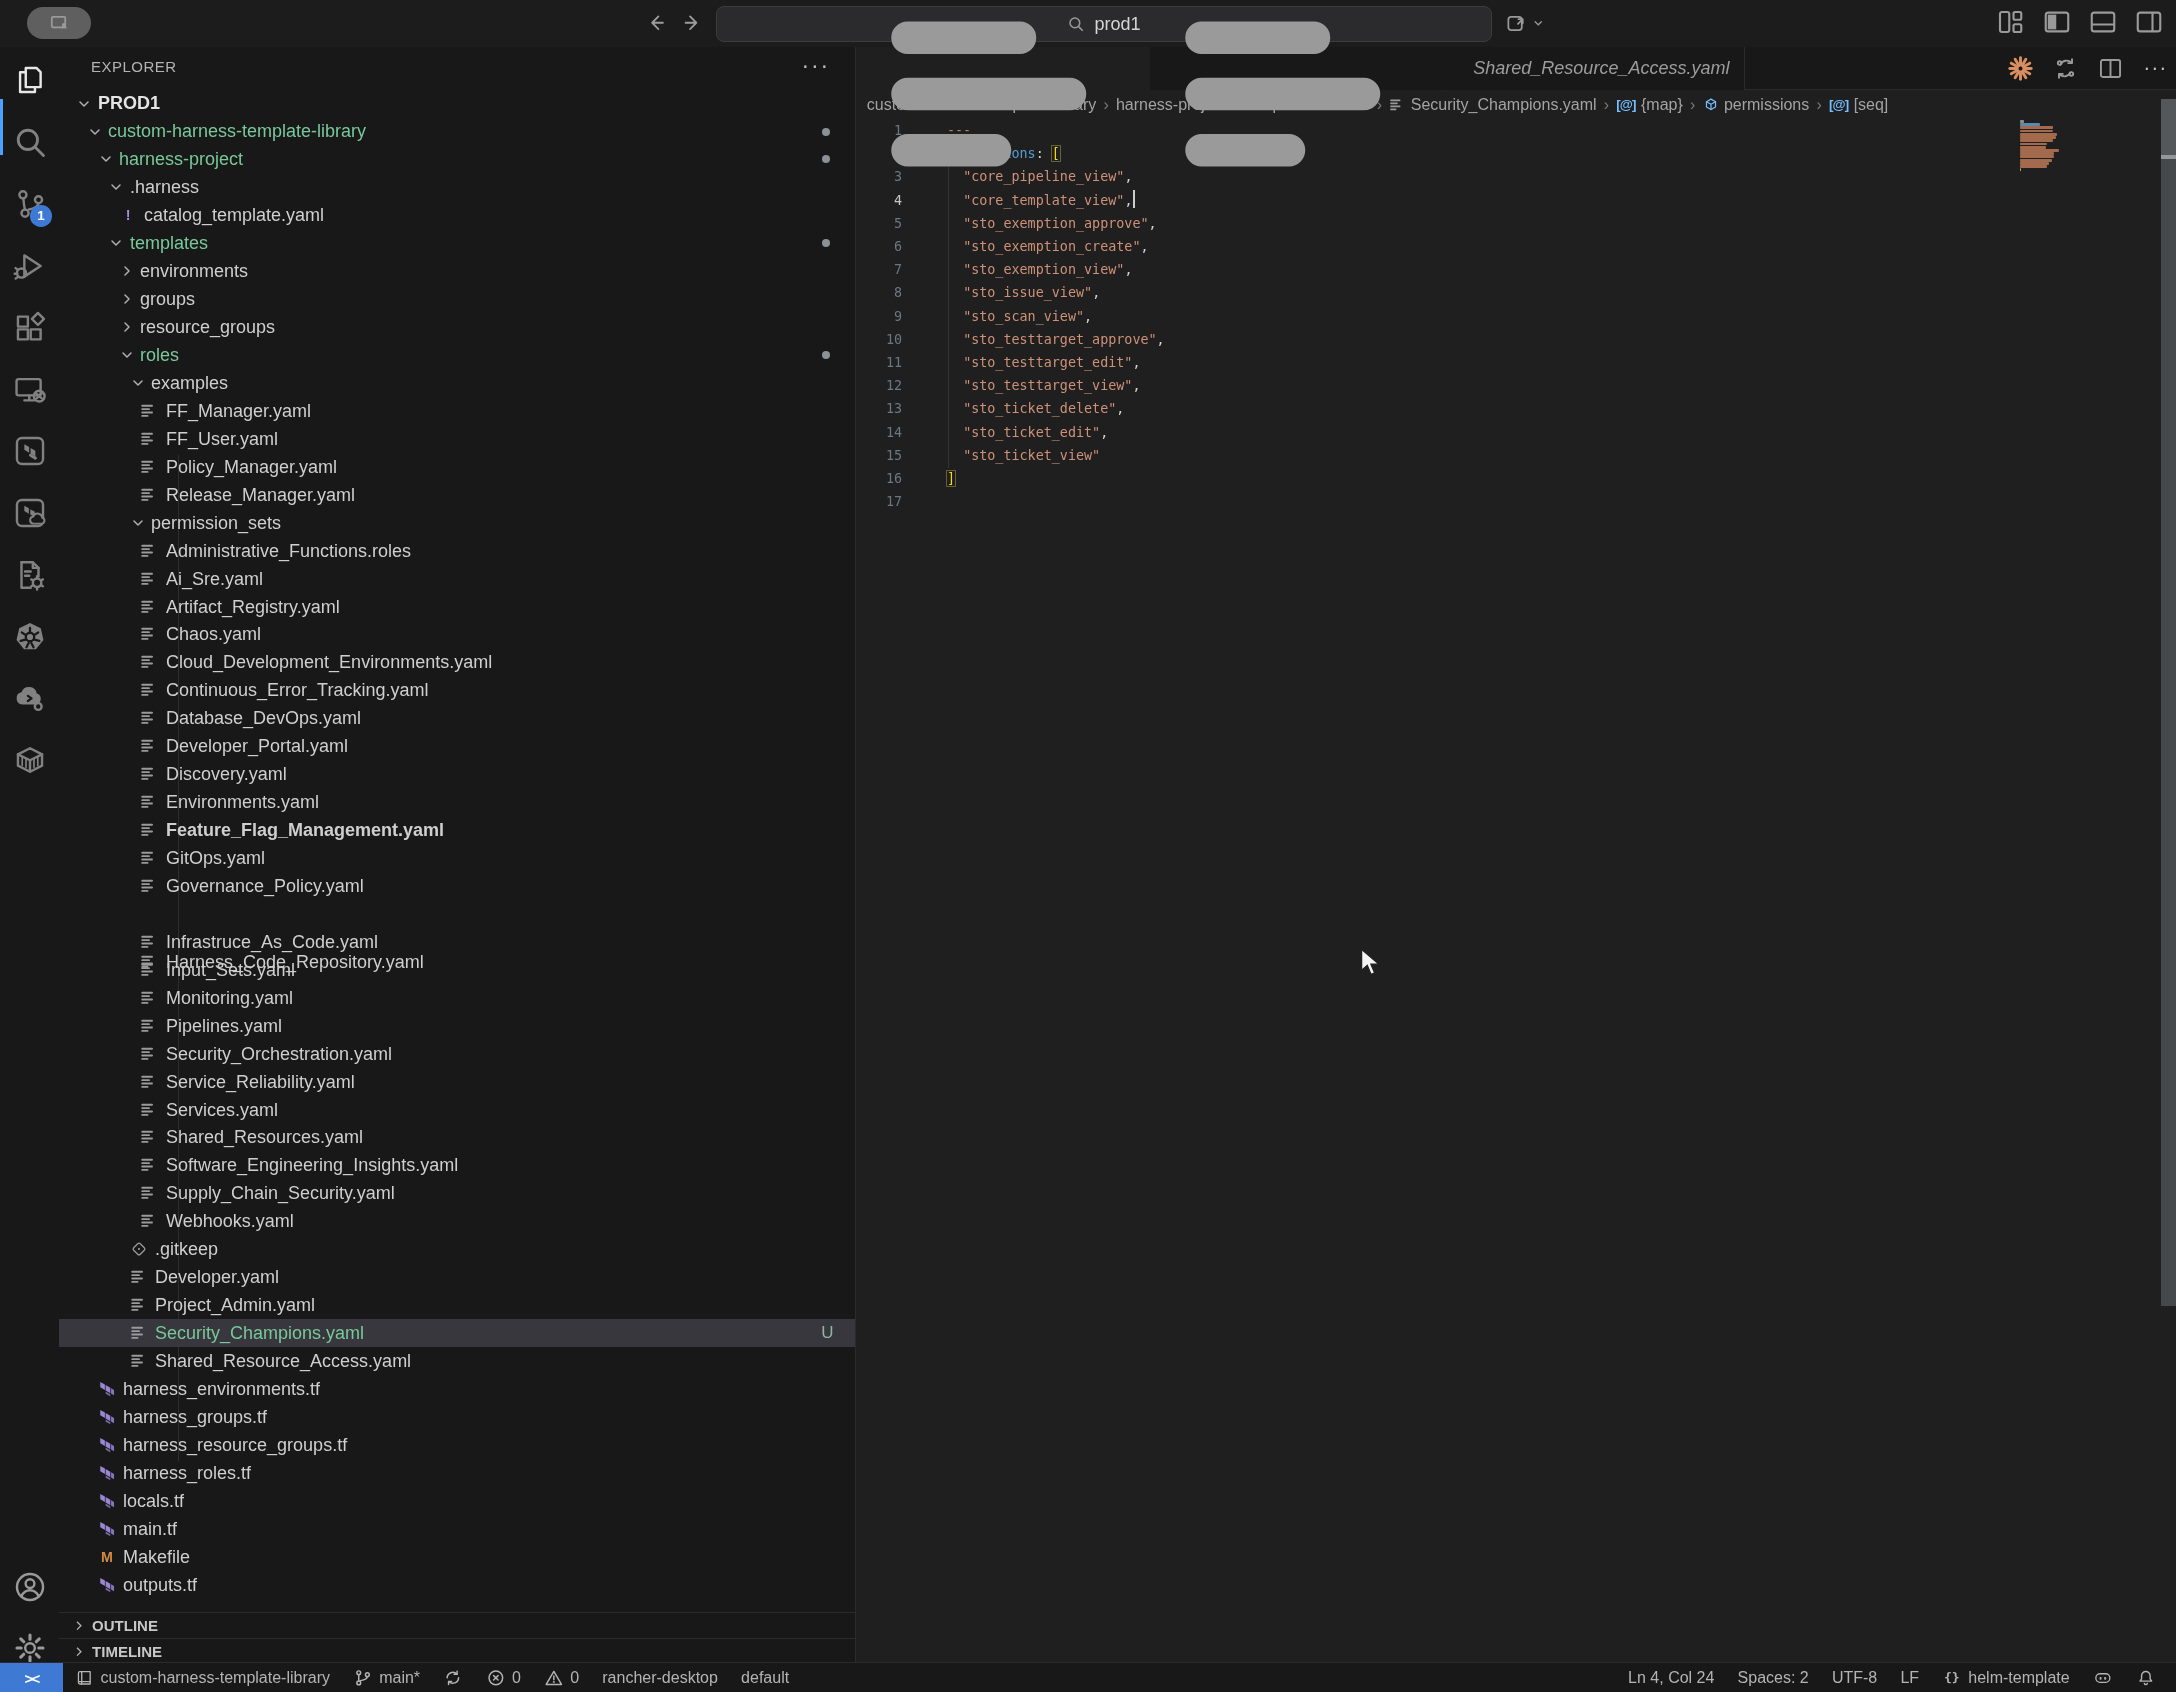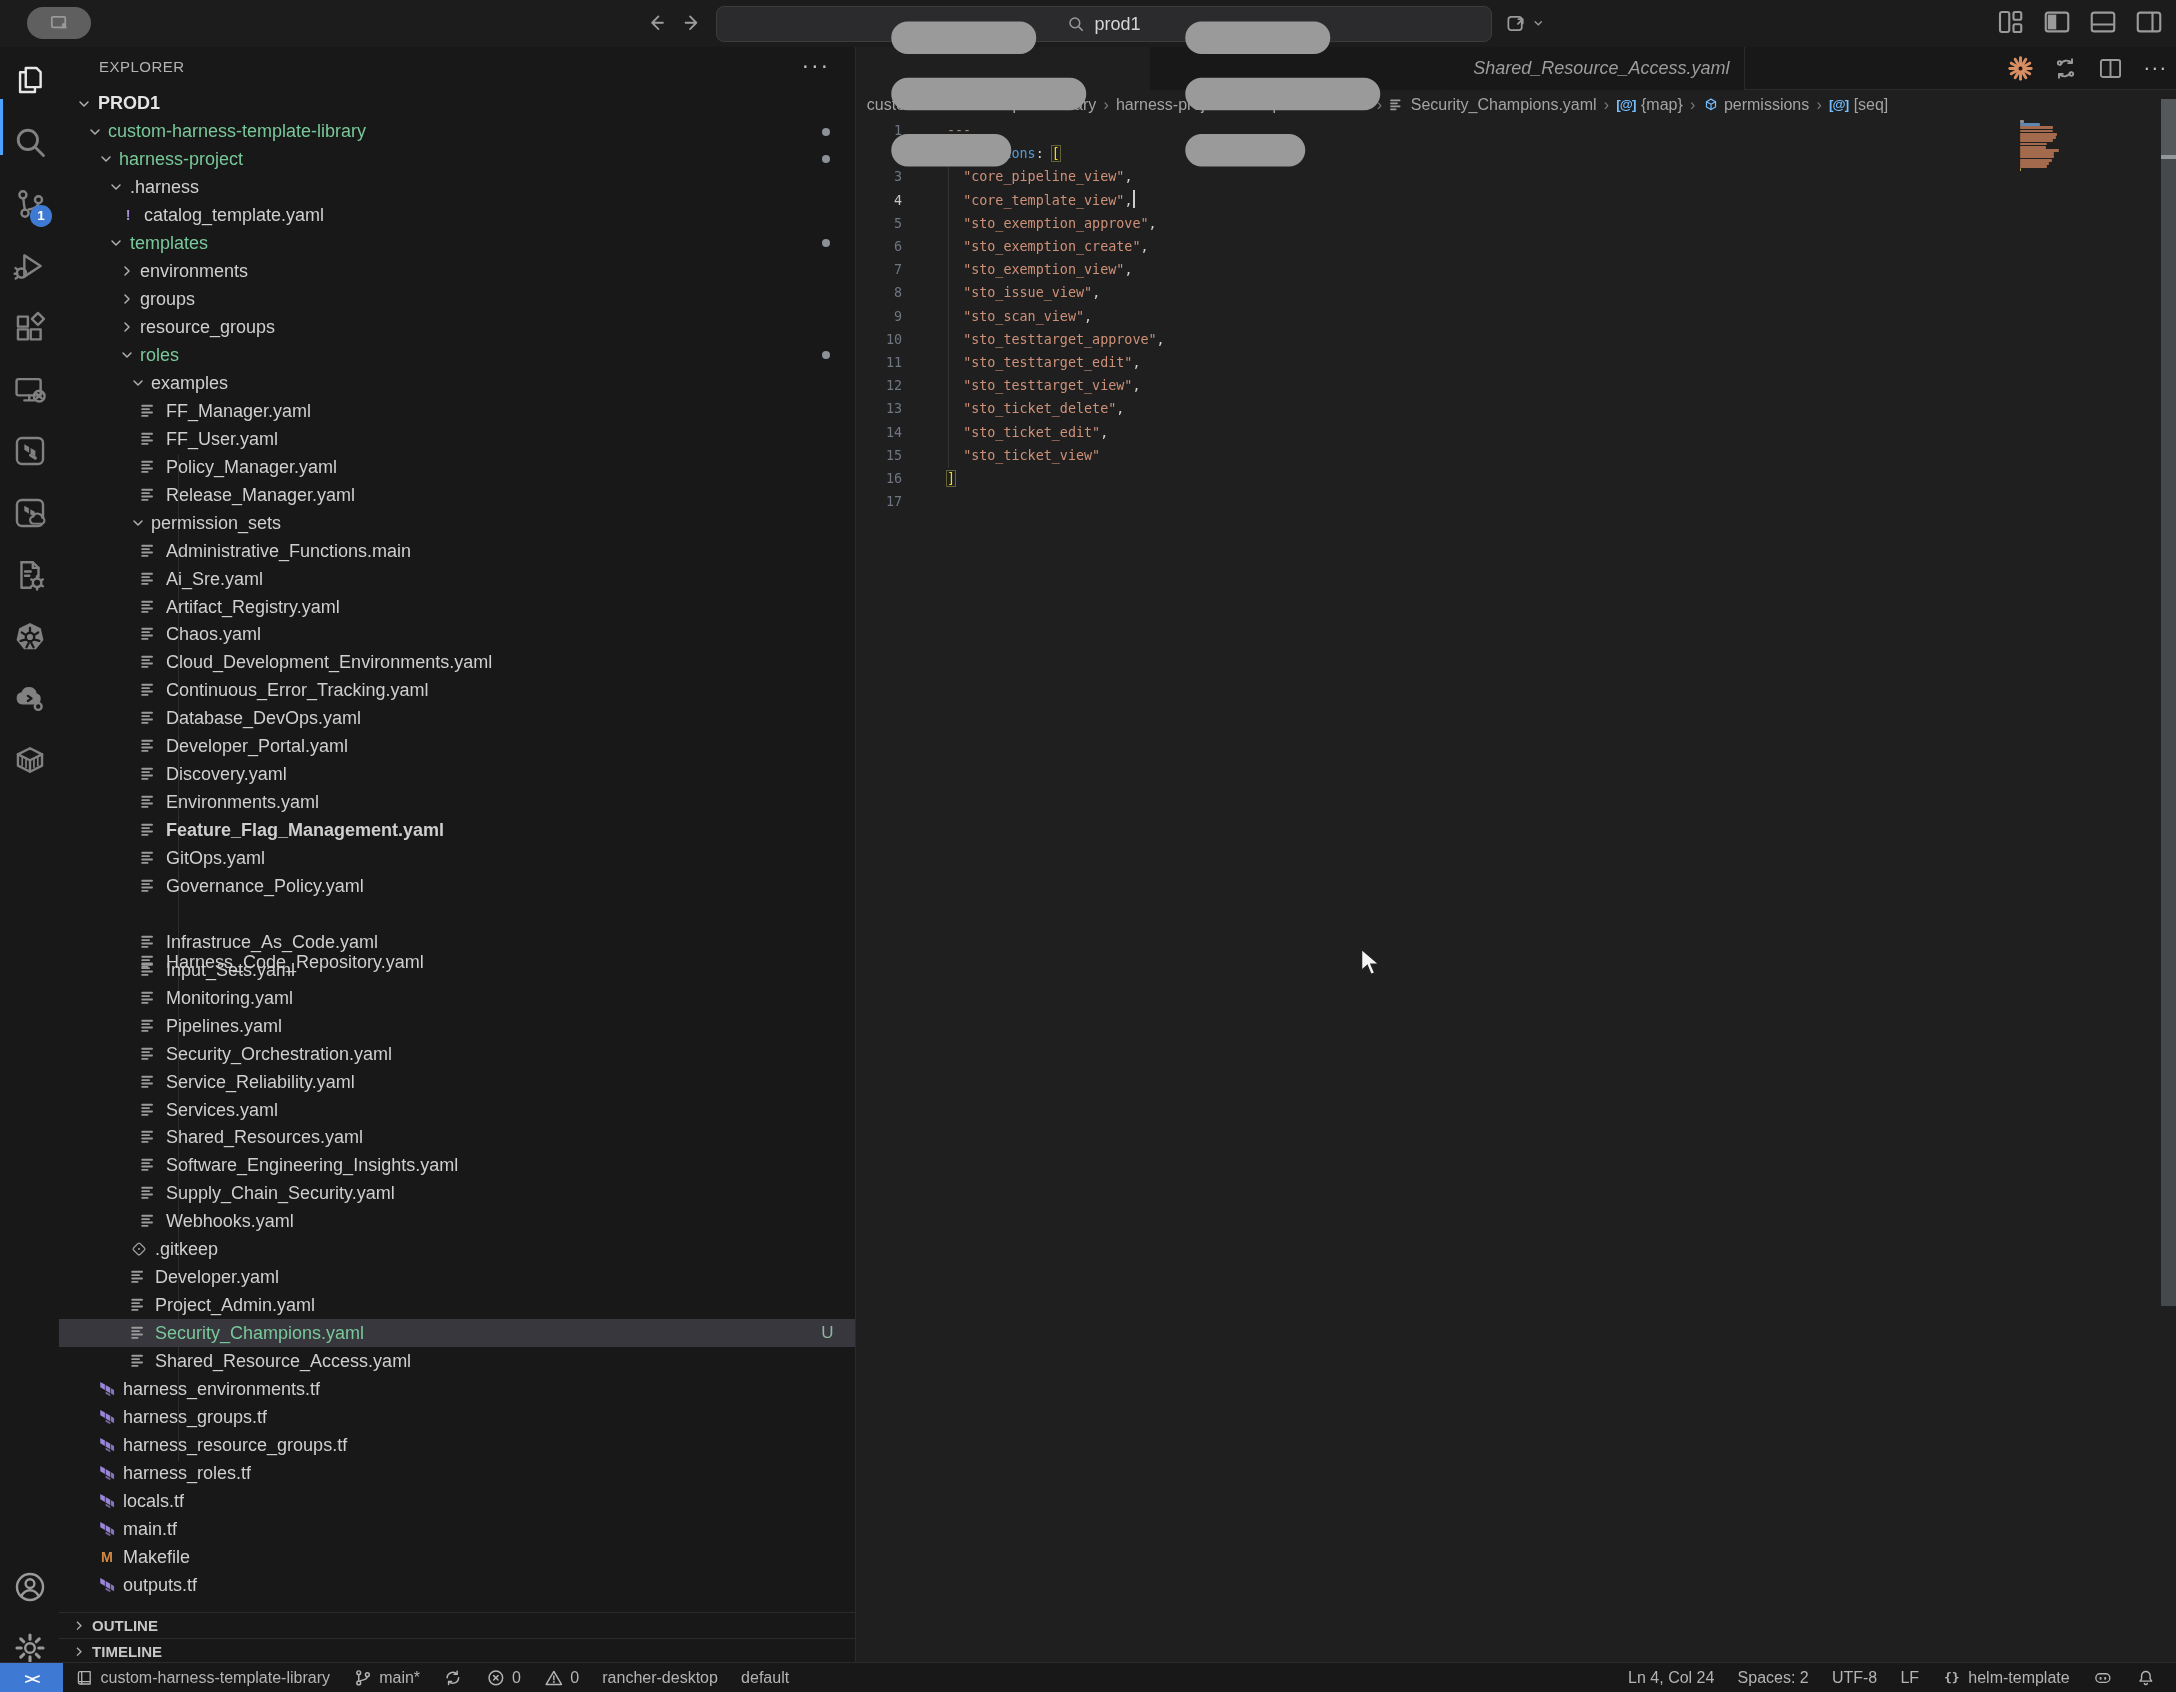--- a/index.html
+++ b/index.html
@@ -19,21 +19,21 @@
 
   
   .activitybar{position:absolute;left:0;top:47px;width:59px;height:1616px;background:#181818;border-right:0.9px solid #2b2b2b;}
   .ab-item{position:absolute;left:0;width:59px;height:56px;display:flex;align-items:center;justify-content:center;color:#818181;}
   .ab-item.active{color:#e7e7e7;}
   .ab-active-bar{position:absolute;left:0;top:52px;width:2.7px;height:56px;background:#4da1ff;}
   .ab-badge{position:absolute;right:7.2px;bottom:5.4px;min-width:21.5px;height:21.5px;border-radius:10.7px;background:#3e7ad3;color:#fff;font-size:13.4px;display:flex;align-items:center;justify-content:center;font-weight:700;}
 
   .sidebar{position:absolute;left:59px;top:47px;width:796px;height:1616px;background:#181818;border-right:0.9px solid #2b2b2b;}
   .exp-header{position:absolute;left:0;top:0;width:100%;height:39px;display:flex;align-items:center;}
-  .exp-title{margin-left:40px;font-size:15px;letter-spacing:0.5px;color:#b3b3b3;}
+  .exp-title{margin-left:32px;font-size:15px;letter-spacing:0.5px;color:#b3b3b3;}
   .exp-more{position:absolute;right:25px;top:5.4px;font-size:23px;color:#bdbdbd;letter-spacing:1.8px;}
   .tree{position:absolute;left:0;top:39px;width:100%;height:1526px;overflow:hidden;}
   .row{position:absolute;left:0;width:796px;height:28px;display:flex;align-items:center;font-size:18px;color:#cfcfcf;white-space:nowrap;}
   .row.sel{background:#37373d;}
   .row .chev{position:absolute;width:16px;height:16px;color:#b0b0b0;}
   .row .ficon{position:absolute;width:18px;height:18px;display:flex;align-items:center;justify-content:center;}
   .row .lbl{position:absolute;}
   .row.green .lbl{color:#79c89a;}
   .row.bold .lbl{font-weight:700;color:#e4e4e4;}
   .row .dotb{position:absolute;right:25px;width:8px;height:8px;border-radius:50%;background:#8b9196;}
@@ -434,21 +434,21 @@
             </svg>
           </span>
           <span class="lbl" style="left:92px">permission_sets</span>
         </div>
         <div class="row" style="top: 451px;">
           <span class="ficon" style="left:81px;color:#9a9a9a">
             <svg width="100%" height="100%" viewBox="0 0 24 24" fill="none" stroke="currentColor" stroke-width="1.7" stroke-linecap="round" stroke-linejoin="round">
               <path d="M3 5h13M3 9.5h9M3 14h13M3 18.5h7" stroke-width="2.6"></path>
             </svg>
           </span>
-          <span class="lbl" style="left:107px">Administrative_Functions.main</span>
+          <span class="lbl" style="left:107px">Administrative_Functions.roles</span>
         </div>
         <div class="row" style="top: 479px;">
           <span class="ficon" style="left:81px;color:#9a9a9a">
             <svg width="100%" height="100%" viewBox="0 0 24 24" fill="none" stroke="currentColor" stroke-width="1.7" stroke-linecap="round" stroke-linejoin="round">
               <path d="M3 5h13M3 9.5h9M3 14h13M3 18.5h7" stroke-width="2.6"></path>
             </svg>
           </span>
           <span class="lbl" style="left:107px">Ai_Sre.yaml</span>
         </div>
         <div class="row" style="top: 507px;">

